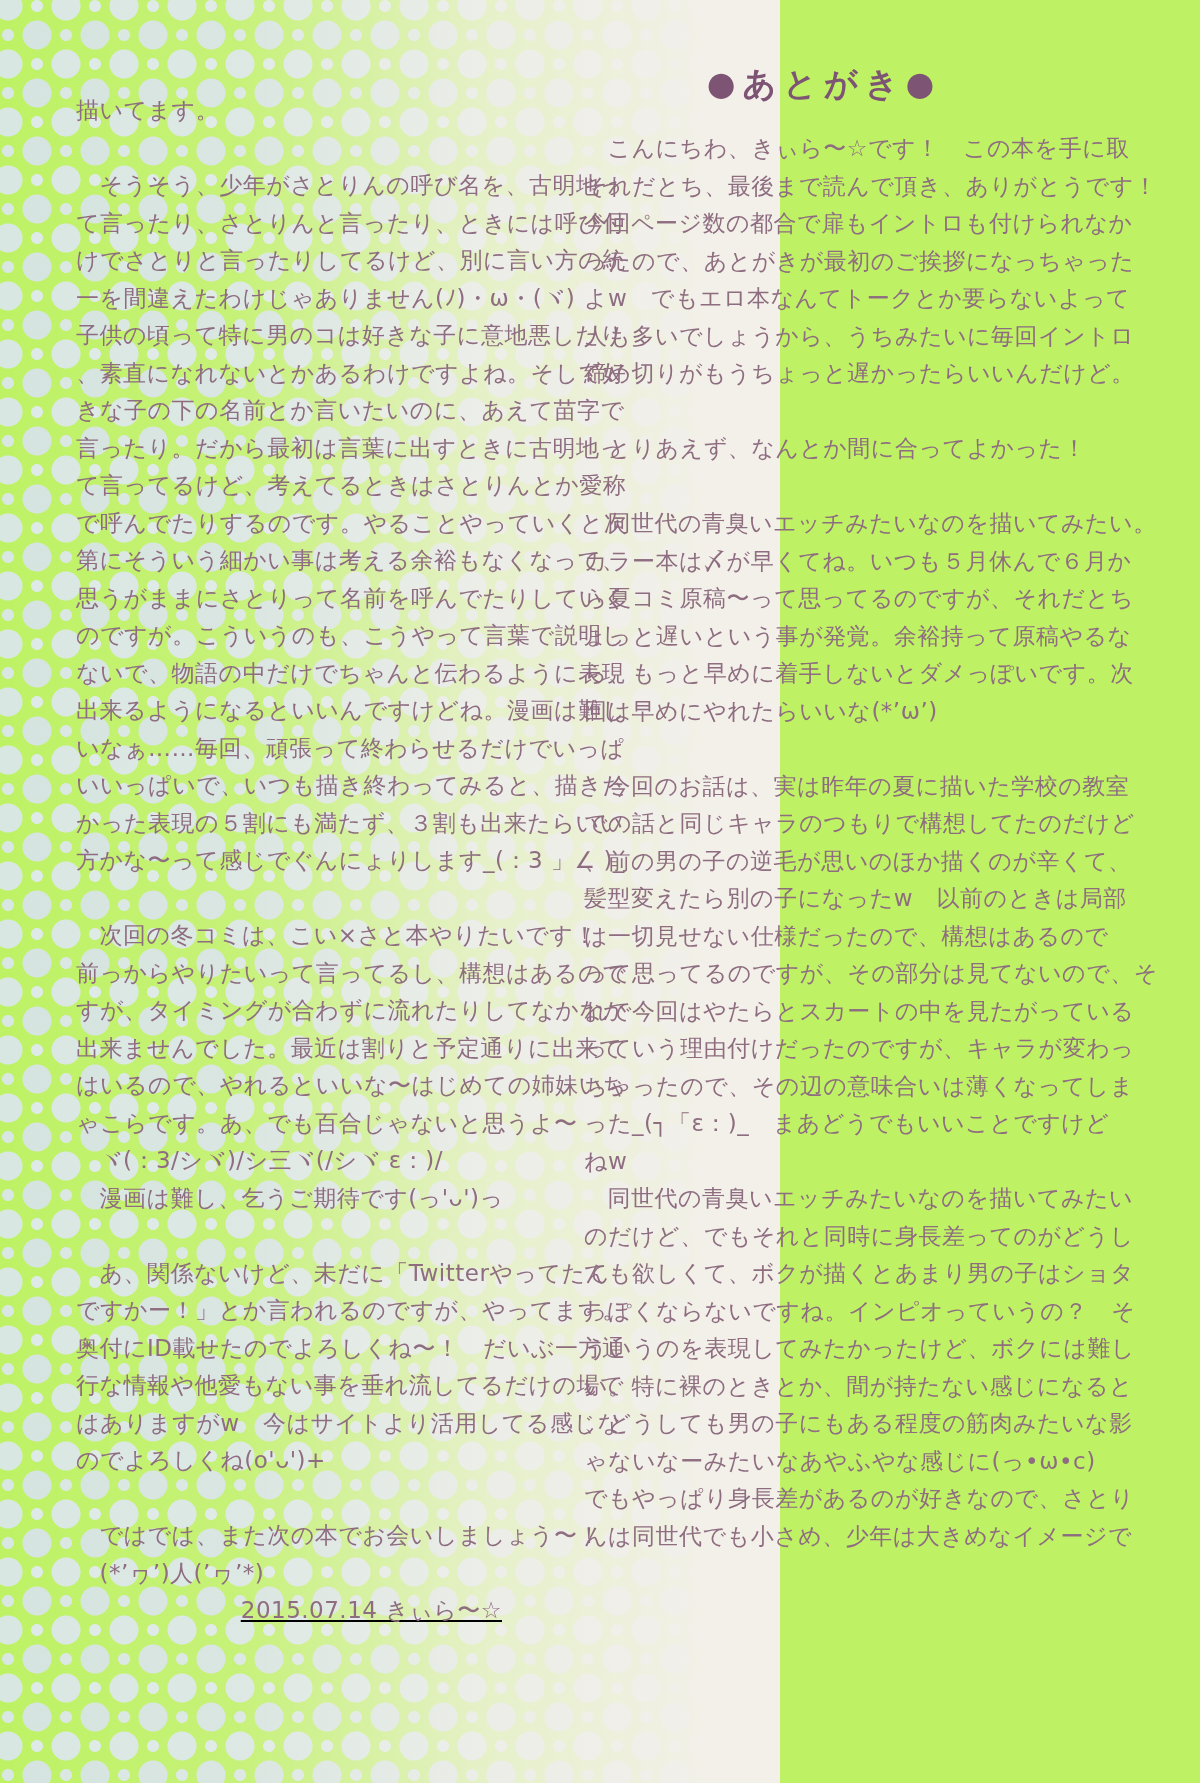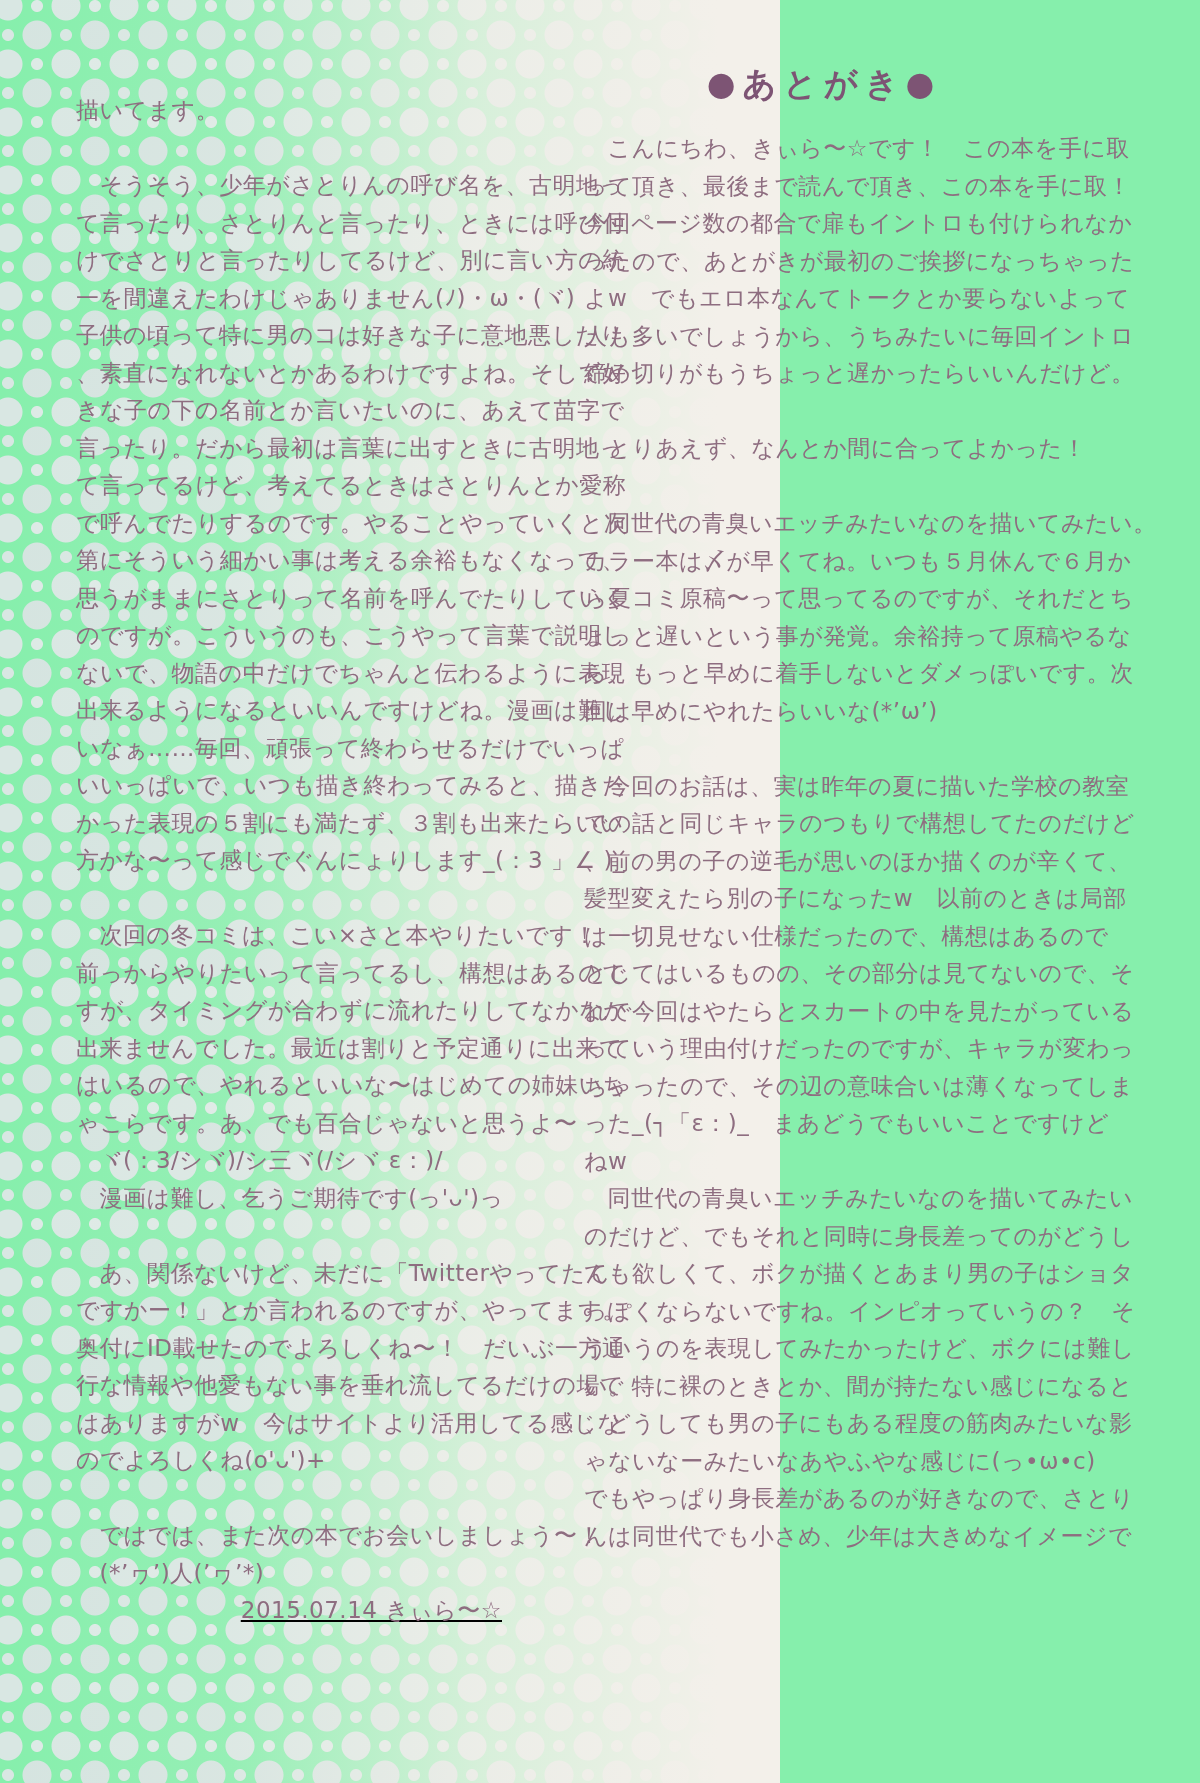--- a/index.html
+++ b/index.html
@@ -5,21 +5,21 @@
   html,body{margin:0;padding:0;}
   body{
     font-family:"DejaVu Sans",sans-serif;
     background:#e8e6e0;
   }
   .page{
     position:relative;
     width:1200px;
     height:1783px;
     margin:0 auto;
-    background:#86efac;
+    background:#bef264;
     overflow:hidden;
   }
   
   .dots{
     position:absolute;
     left:0; top:0;
     width:780px; height:100%;
     background-color:transparent;
     background-image:
       radial-gradient(circle, #d5e4e0 14px, rgba(213,228,224,0) 15px),
@@ -126,21 +126,21 @@
       <div class="para align-right tight">
         <div class="line">2015.07.14 きぃら〜☆</div>
       </div>
     </div>
 
   <div class="column col-right">
     <div class="page-title">●あとがき●</div>
     <div>
         <div class="para">
           <div class="line">　こんにちわ、きぃら〜☆です！　この本を手に取</div>
-          <div class="line">って頂き、最後まで読んで頂き、この本を手に取！</div>
+          <div class="line">それだとち、最後まで読んで頂き、ありがとうです！</div>
           <div class="line">今回ページ数の都合で扉もイントロも付けられなか</div>
           <div class="line">ったので、あとがきが最初のご挨拶になっちゃった</div>
           <div class="line">よw　でもエロ本なんてトークとか要らないよって</div>
           <div class="line">人も多いでしょうから、うちみたいに毎回イントロ</div>
           <div class="line">締め切りがもうちょっと遅かったらいいんだけど。</div>
         </div>
         <div class="para">
           <div class="line">　とりあえず、なんとか間に合ってよかった！</div>
         </div>
         <div class="para">
@@ -150,21 +150,21 @@
           <div class="line">ょっと遅いという事が発覚。余裕持って原稿やるな</div>
           <div class="line">ら、もっと早めに着手しないとダメっぽいです。次</div>
           <div class="line">回は早めにやれたらいいな(*’ω’)</div>
         </div>
         <div class="para">
           <div class="line">　今回のお話は、実は昨年の夏に描いた学校の教室</div>
           <div class="line">での話と同じキャラのつもりで構想してたのだけど</div>
           <div class="line">、前の男の子の逆毛が思いのほか描くのが辛くて、</div>
           <div class="line">髪型変えたら別の子になったw　以前のときは局部</div>
           <div class="line">は一切見せない仕様だったので、構想はあるので</div>
-          <div class="line">としてはいるものの、その部分は見てないので、そ</div>
+          <div class="line">って思ってるのですが、その部分は見てないので、そ</div>
           <div class="line">れで今回はやたらとスカートの中を見たがっている</div>
           <div class="line">っていう理由付けだったのですが、キャラが変わっ</div>
           <div class="line">ちゃったので、その辺の意味合いは薄くなってしま</div>
           <div class="line">った_(┐「ε：)_　まあどうでもいいことですけど</div>
           <div class="line">ねw</div>
           <div class="line">　同世代の青臭いエッチみたいなのを描いてみたい</div>
           <div class="line">のだけど、でもそれと同時に身長差ってのがどうし</div>
           <div class="line">ても欲しくて、ボクが描くとあまり男の子はショタ</div>
           <div class="line">っぽくならないですね。インピオっていうの？　そ</div>
           <div class="line">ういうのを表現してみたかったけど、ボクには難し</div>

